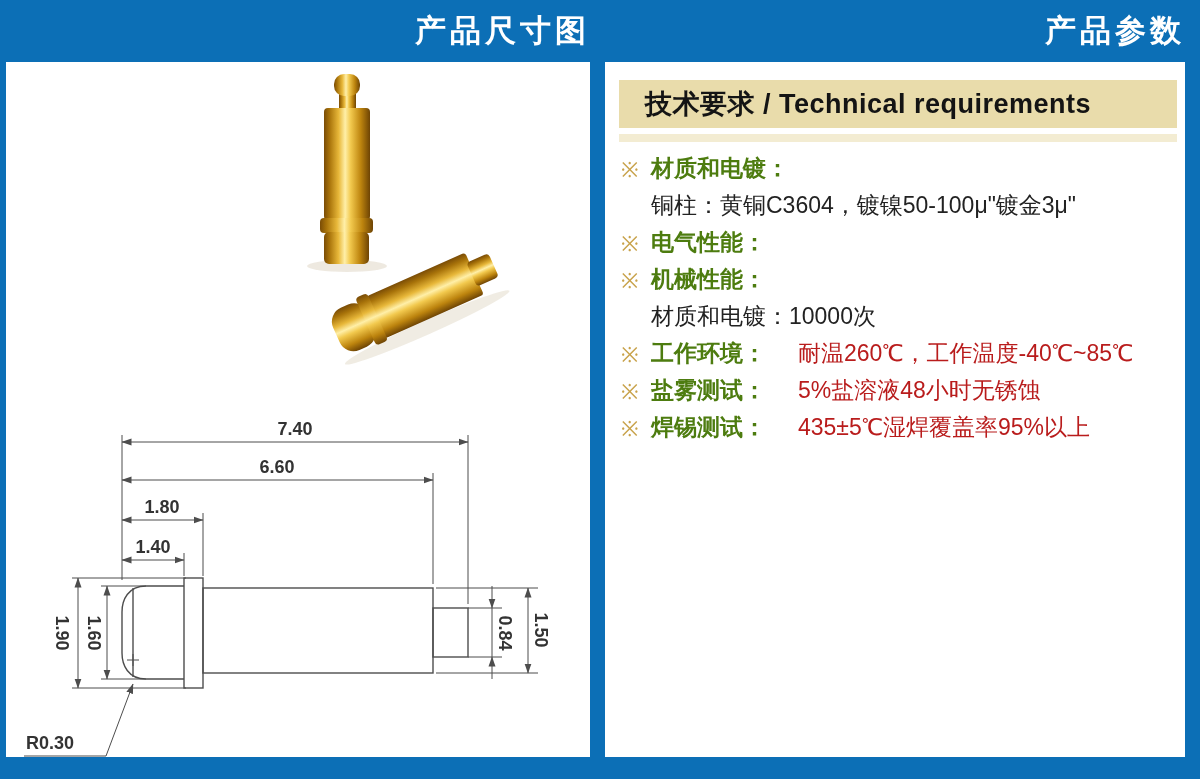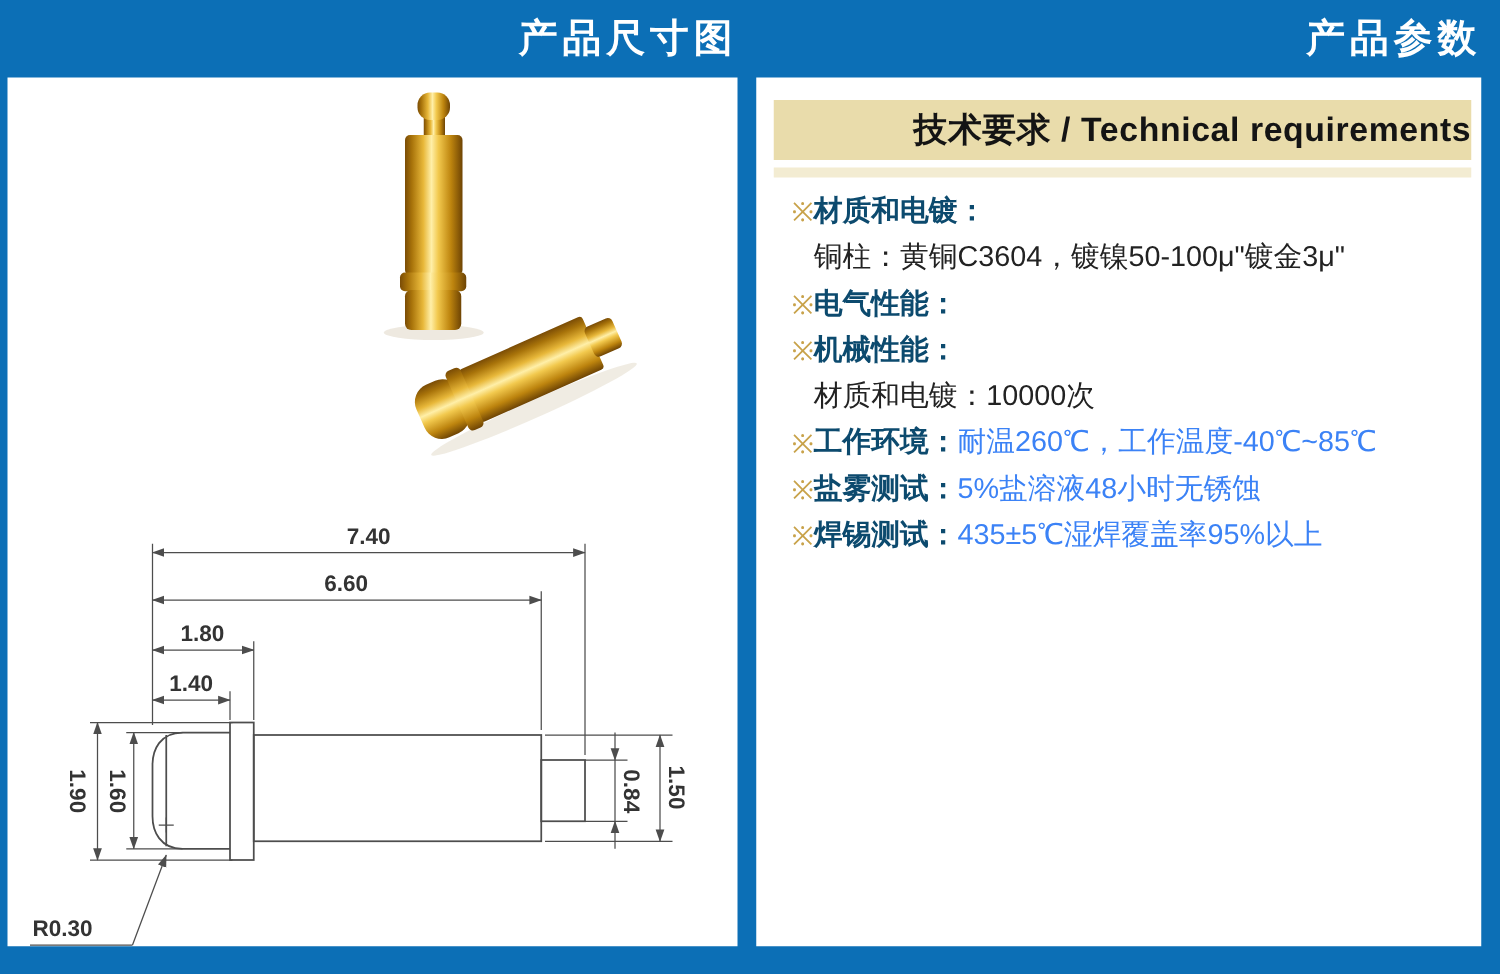--- a/index.html
+++ b/index.html
@@ -13,38 +13,38 @@
     position:absolute; top:0; height:62px; line-height:62px;
     text-align:right; color:#ffffff; font-size:31px; font-weight:bold;
     letter-spacing:4px;
   }
   #header-left  { left:6px;   width:584px; }
   #header-right { left:605px; width:580px; }
   .panel {
     position:absolute; top:62px; height:695px; background:#ffffff;
   }
   #panel-left  { left:6px;   width:584px;font-weight:bold; }
-  #panel-right { left:605px; width:580px;text-align:right; }
+  #panel-right { left:605px; width:580px; }
 
   
   .tech-title {
     margin:18px 8px 0 14px; height:48px; line-height:48px;
     background:#e9dcab; color:#141414;
     font-size:27px; font-weight:bold; padding-left:26px;
     letter-spacing:0.5px; white-space:nowrap;
   }
   .tech-underline { margin:6px 8px 0 14px; height:8px; background:#f3ecd2; }
   .specs {
     margin:8px 4px 0 16px; font-size:23px; color:#222222;
     white-space:nowrap;
   }
   .spec-row { height:37px; display:flex; align-items:center; }
   .star { color:#c8a24a; width:30px; font-size:21px; flex:0 0 30px; }
-  .lbl  { font-weight:bold; color:#0c4a6e; }
-  .val  { color:#3b82f6; }
+  .lbl  { font-weight:bold; color:#4d7c0f; }
+  .val  { color:#b91c1c;margin-left:32px; }
   .sub  { padding-left:30px; color:#222222; }
 
   
   #panel-left svg { display:block; }
   .dim-text { font-size:18px; fill:#333333; }
   .outline  { stroke:#4d4d4d; stroke-width:1.4; fill:none; }
   .dimline  { stroke:#4d4d4d; stroke-width:1; fill:none; }
 </style>
 </head>
 <body>

